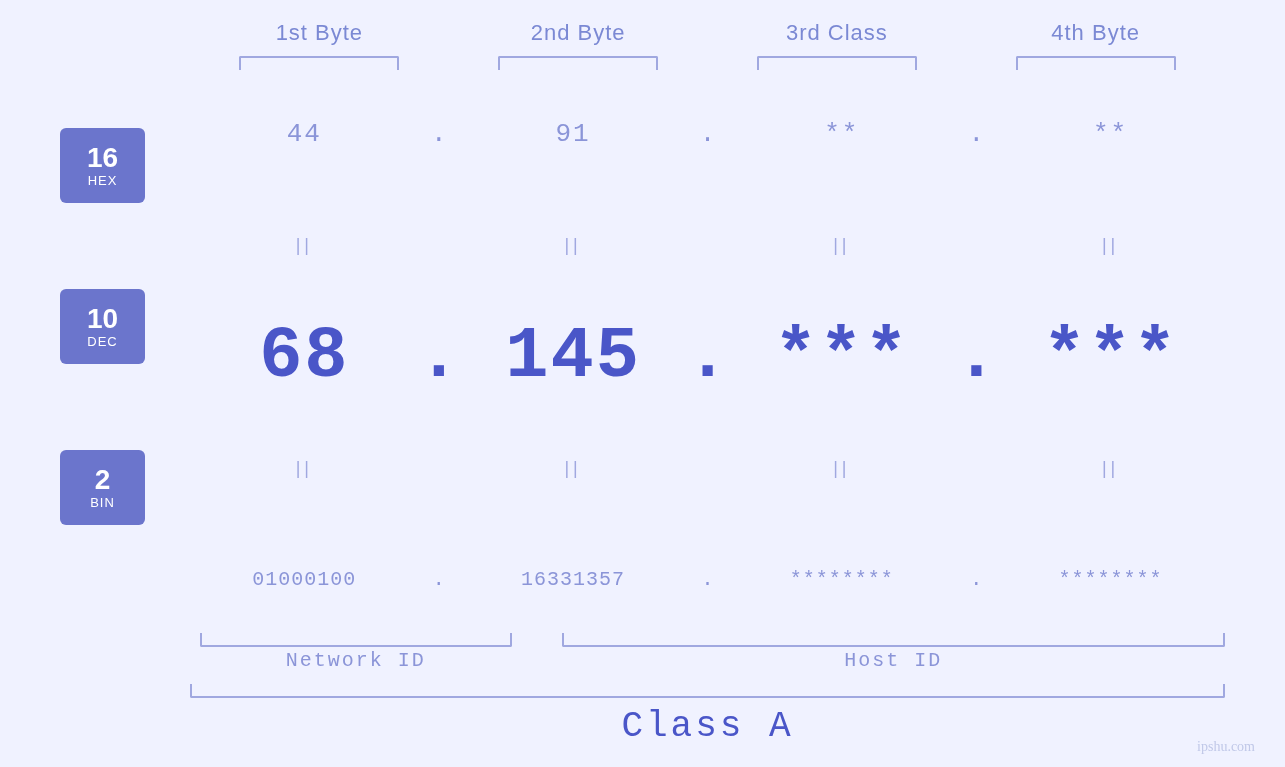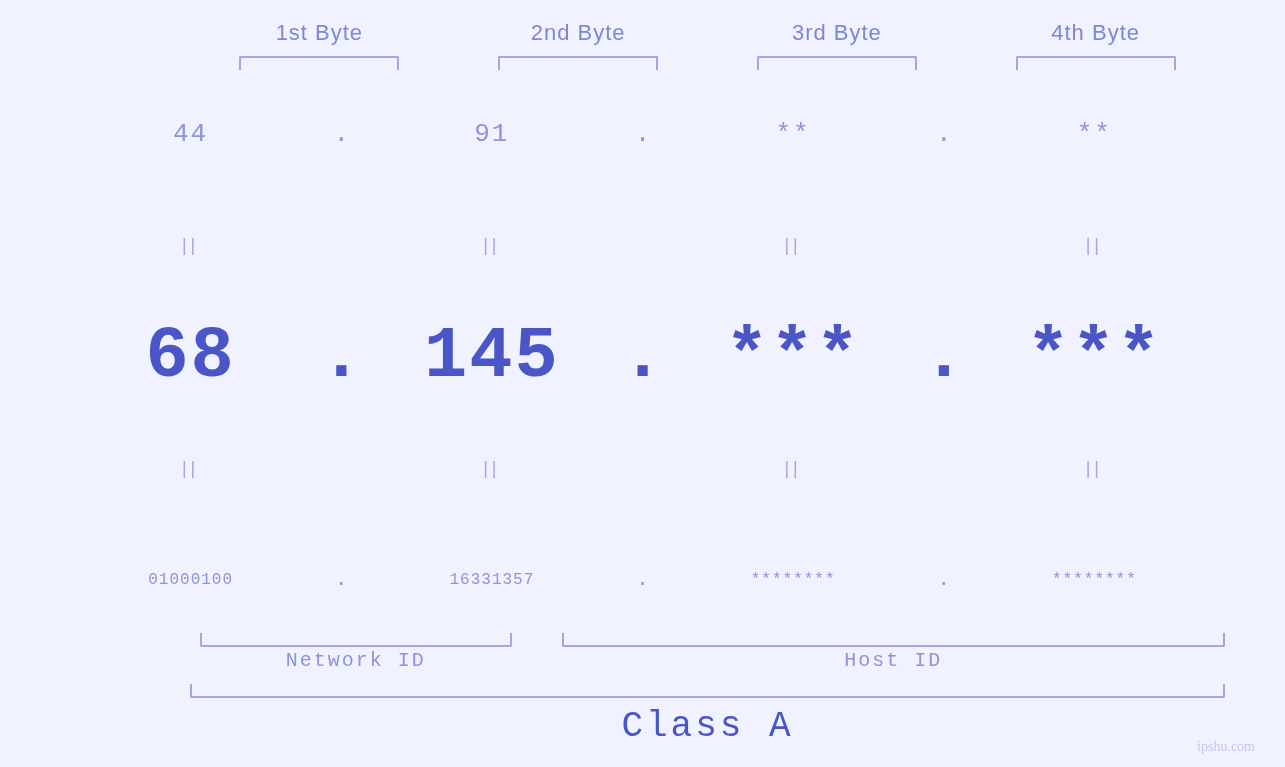--- a/index.html
+++ b/index.html
@@ -176,21 +176,21 @@
     }
 
     .sep-dot-dec {
       font-size: 72px;
       font-weight: bold;
       color: #4a56c8;
     }
 
     
     .bin-value {
-      font-size: 16px;
+      font-size: 20px;
       color: #8b95d8;
       letter-spacing: 1px;
     }
 
     .sep-dot-bin {
       font-size: 20px;
       color: #8b95d8;
     }
 
     
@@ -210,41 +210,55 @@
     }
   </style>
 </head>
 <body>
 
 <div class="main-container">
 
   <div class="byte-labels">
     <div class="byte-label">1st Byte</div>
     <div class="byte-label">2nd Byte</div>
-    <div class="byte-label">3rd Byte</div>
+    <div class="byte-label">3rd Class</div>
     <div class="byte-label">4th Byte</div>
   </div>
 
   <div class="bracket-row">
     <div class="bracket-cell">
       <div class="bracket-top"></div>
     </div>
     <div class="bracket-cell">
       <div class="bracket-top"></div>
     </div>
     <div class="bracket-cell">
       <div class="bracket-top"></div>
     </div>
     <div class="bracket-cell">
       <div class="bracket-top"></div>
     </div>
   </div>
 
   <div class="content-area">
 
+    <div class="base-labels">
+      <div class="base-badge">
+        <span class="base-number">16</span>
+        <span class="base-name">HEX</span>
+      </div>
+      <div class="base-badge">
+        <span class="base-number">10</span>
+        <span class="base-name">DEC</span>
+      </div>
+      <div class="base-badge">
+        <span class="base-number">2</span>
+        <span class="base-name">BIN</span>
+      </div>
+    </div>
 
     <div class="data-grid">
 
       <div class="data-row">
         <div class="data-cell">
           <span class="hex-value">44</span>
         </div>
         <div class="separator-cell">
           <span class="sep-dot-hex">.</span>
         </div>

